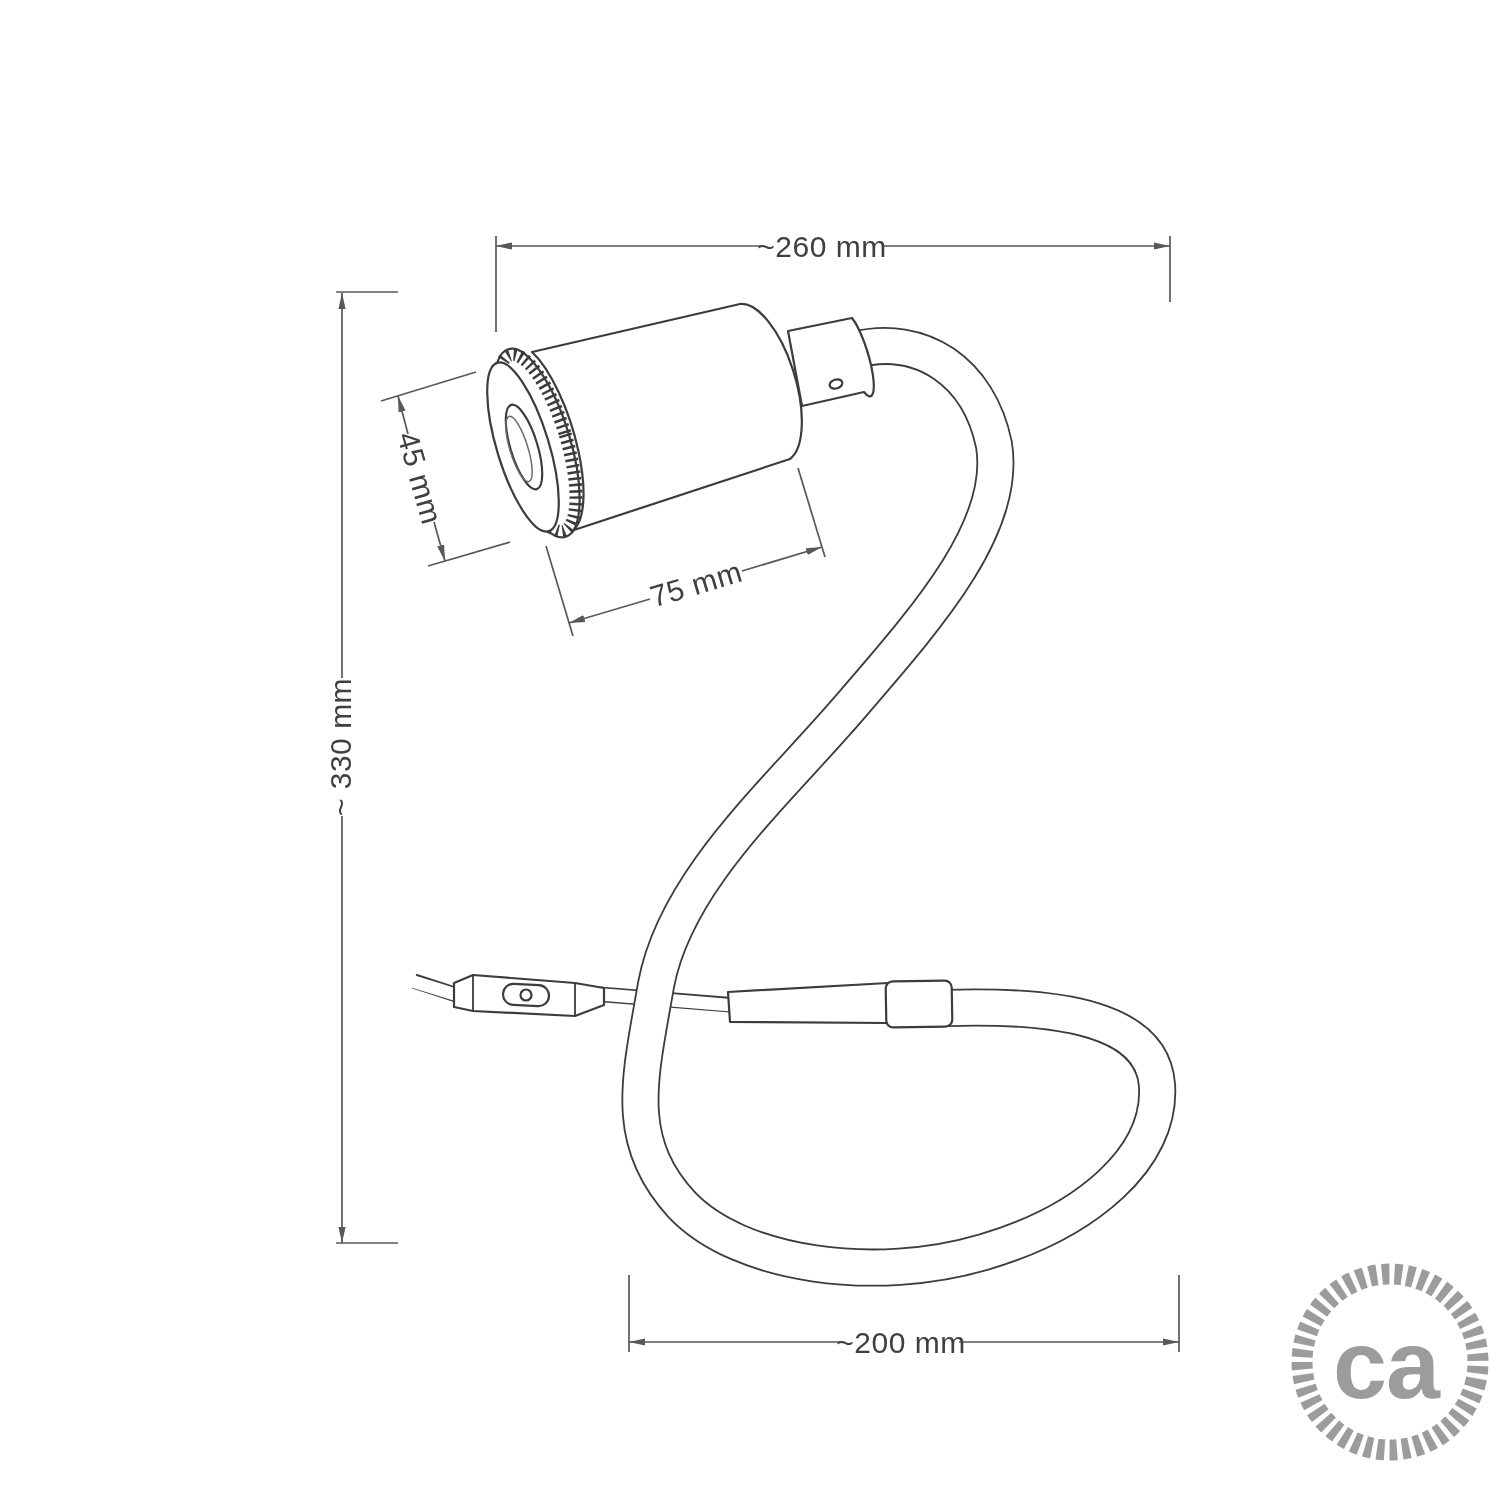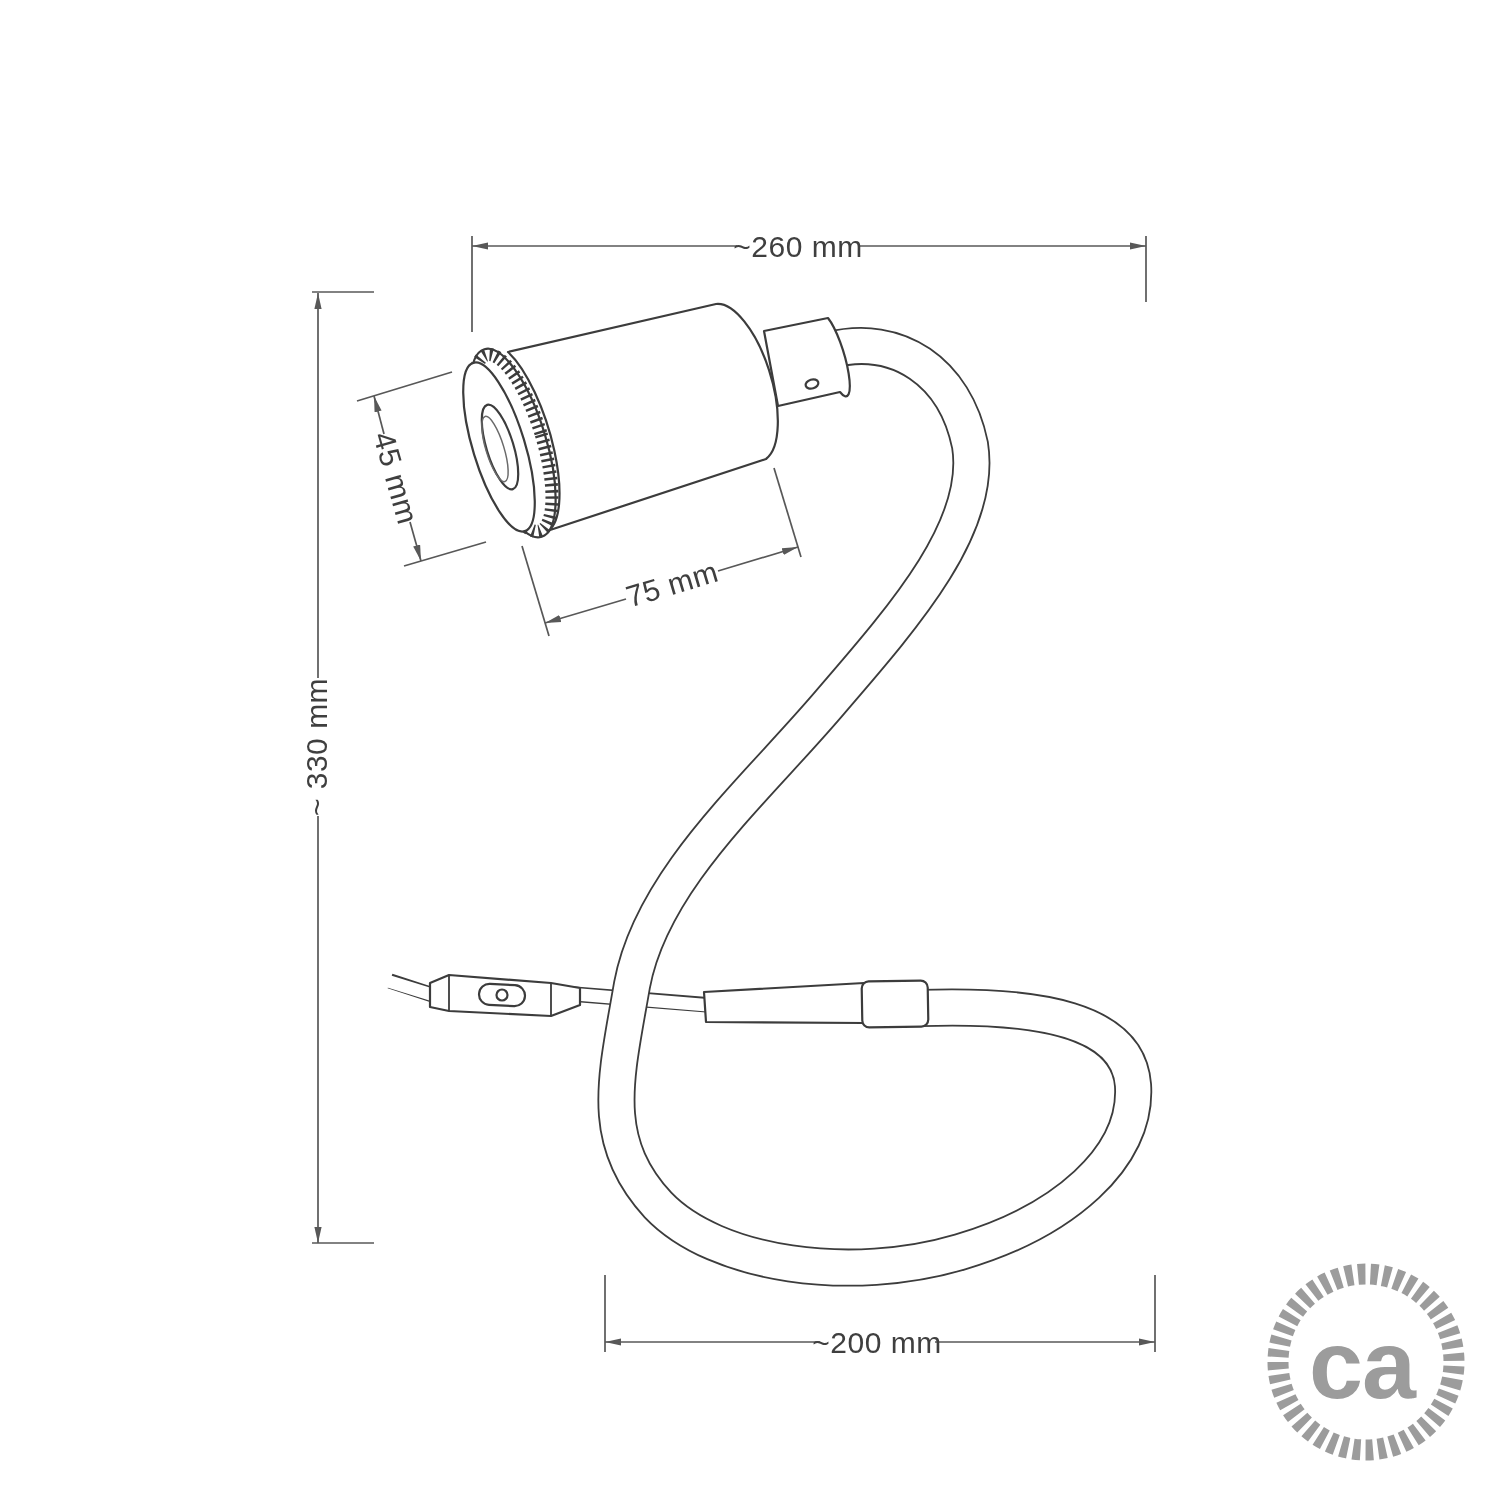--- a/index.html
+++ b/index.html
@@ -1,16 +1,16 @@
 <!DOCTYPE html>
 <html><head>
 <meta charset="utf-8">
 <style>
   html, body { margin: 0; padding: 0; background: #ffffff; }
-  .stage { width: 1276px; height: 1500px; position: relative; background: #ffffff; }
+  .stage { width: 1276px; height: 1500px; position: relative; background: #ffffff; padding-left: 24px; }
   svg { display: block; }
   .outline      { fill: #ffffff; stroke: #3c3c3c; stroke-width: 2.2; stroke-linejoin: round; }
   .outline-thin { fill: none;    stroke: #3c3c3c; stroke-width: 1.8; }
   .tube-dark    { fill: none; stroke: #3c3c3c; stroke-width: 38;   stroke-linecap: butt; }
   .tube-white   { fill: none; stroke: #ffffff; stroke-width: 34.4; stroke-linecap: butt; }
   .cord-dark    { fill: none; stroke: #3c3c3c; stroke-width: 15.5; stroke-linecap: butt; }
   .cord-white   { fill: none; stroke: #ffffff; stroke-width: 12.3; stroke-linecap: butt; }
   .knurl  { fill: none; stroke: #3c3c3c; stroke-width: 13; stroke-dasharray: 2.5 3.8; }
   .dimline { fill: none; stroke: #585858; stroke-width: 1.7; }
   .dimtext { fill: #3f3f3f; font-family: "Liberation Sans", "DejaVu Sans", sans-serif;

